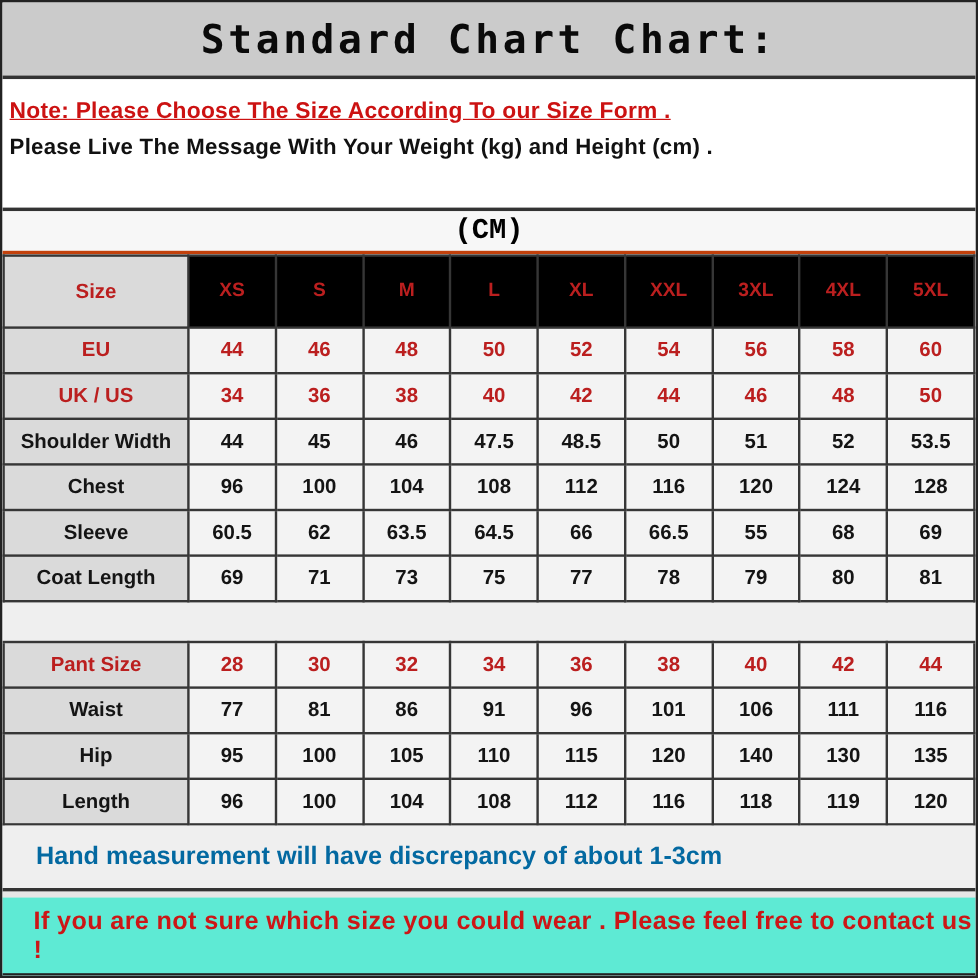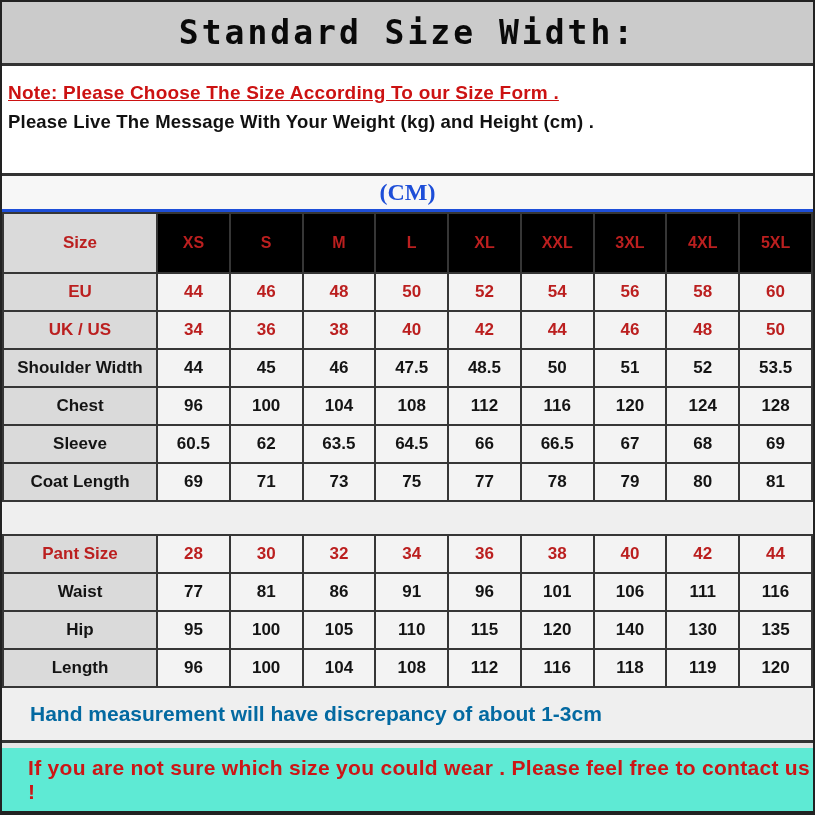--- a/index.html
+++ b/index.html
@@ -41,24 +41,24 @@
   }
   .note-black {
     color: #111111; font-size: 18.5px; font-weight: 600;
     line-height: 1.35; letter-spacing: 0.2px;
   }
 
   
   .unit-row {
     flex: 0 0 36px;
     background: #f7f7f7;
-    border-bottom: 3px solid #1d4ed8;
+    border-bottom: 3px solid #c2410c;
     display: flex; align-items: center; justify-content: center;
-    font-family: Liberation Serif, serif;
-    font-size: 24px; font-weight: bold; color: #1d4ed8;
+    font-family: Liberation Mono, monospace;
+    font-size: 24px; font-weight: bold; color: #000000;
   }
 
   
   table.size-table {
     width: 100%; border-collapse: collapse; table-layout: fixed;
     background: #f3f3f3;
   }
   .size-table th, .size-table td {
     border: 2px solid #363636;
     text-align: center; vertical-align: middle;
@@ -91,21 +91,21 @@
     letter-spacing: 0.3px;
     padding-left: 26px;
   }
 </style>
 </head>
 <body>
 
 <div class="page">
 
   <header class="title-band">
-    <h1>Standard Size Width:</h1>
+    <h1>Standard Chart Chart:</h1>
   </header>
 
   <section class="note-box">
     <p class="note-red">Note: Please Choose The Size According To our Size Form .</p>
     <p class="note-black">Please Live The Message With Your Weight (kg) and Height (cm) .</p>
   </section>
 
   <div class="unit-row">(CM)</div>
 
   <table class="size-table">
@@ -185,21 +185,21 @@
           <td class="value-cell">128</td>
         </tr>
         <tr>
           <td class="label-cell">Sleeve</td>
           <td class="value-cell">60.5</td>
           <td class="value-cell">62</td>
           <td class="value-cell">63.5</td>
           <td class="value-cell">64.5</td>
           <td class="value-cell">66</td>
           <td class="value-cell">66.5</td>
-          <td class="value-cell">67</td>
+          <td class="value-cell">55</td>
           <td class="value-cell">68</td>
           <td class="value-cell">69</td>
         </tr>
         <tr>
           <td class="label-cell">Coat Length</td>
           <td class="value-cell">69</td>
           <td class="value-cell">71</td>
           <td class="value-cell">73</td>
           <td class="value-cell">75</td>
           <td class="value-cell">77</td>

